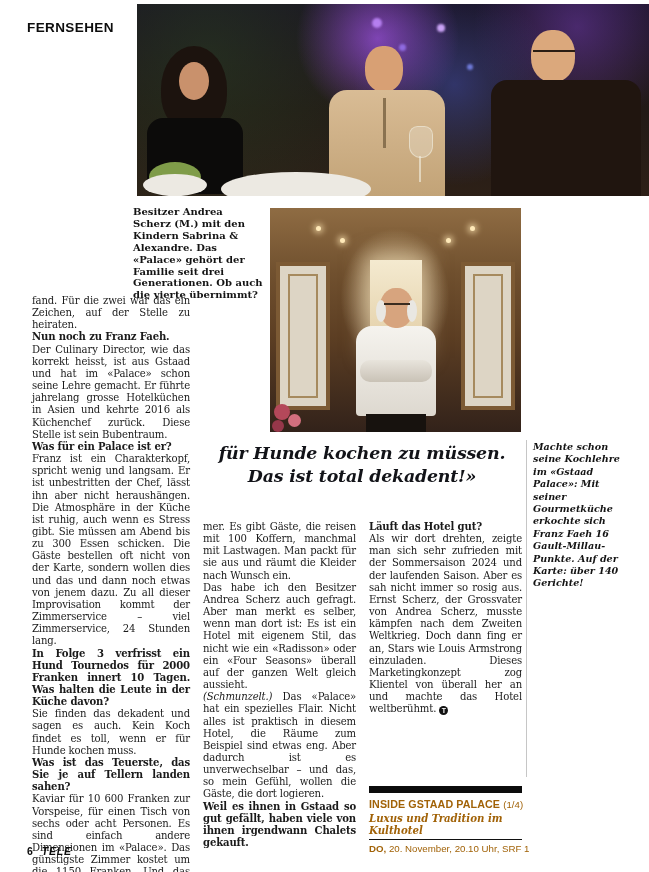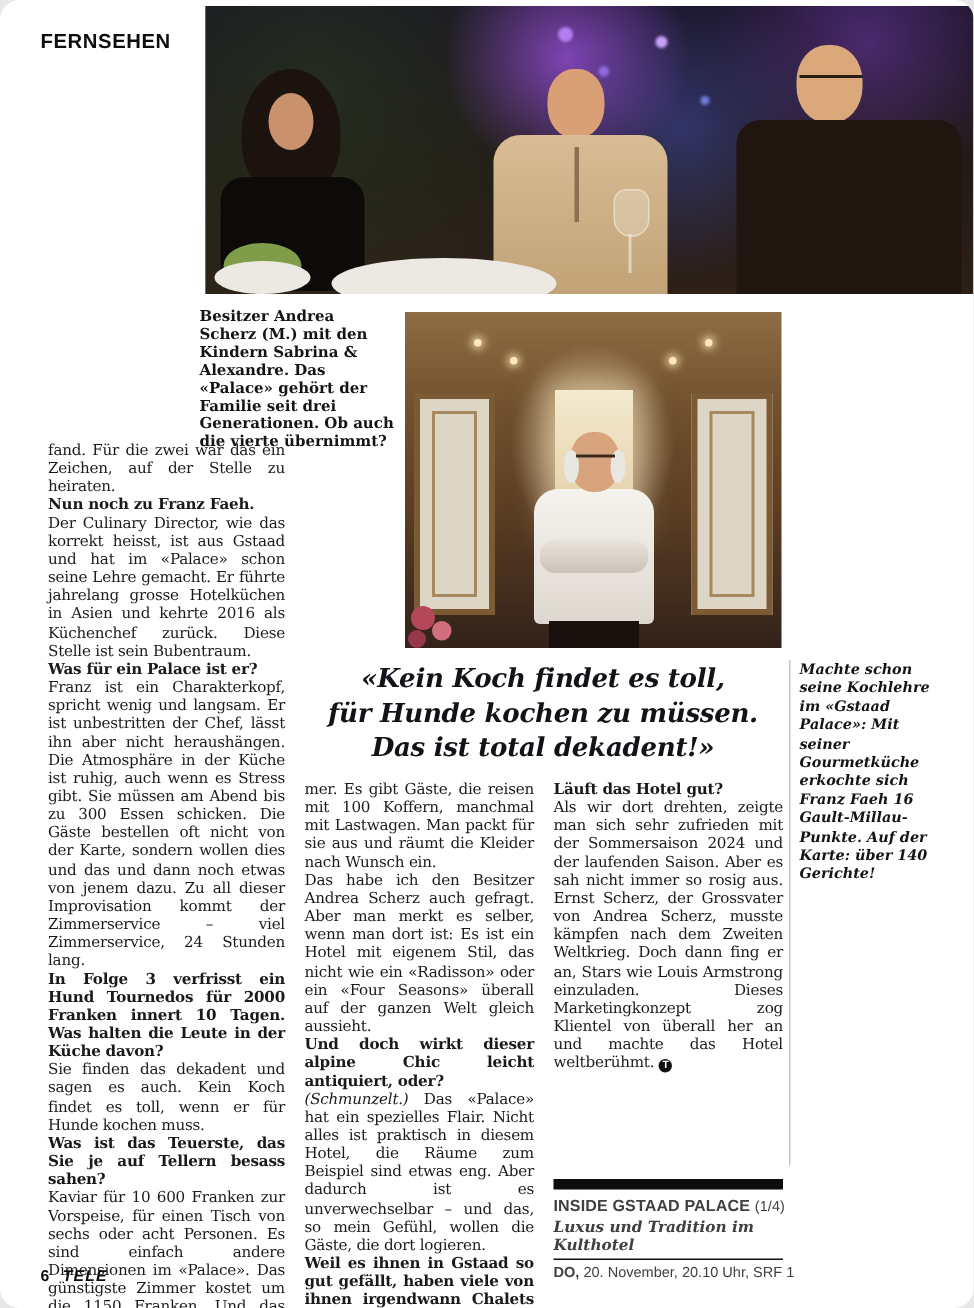--- a/index.html
+++ b/index.html
@@ -1,19 +1,19 @@
 <!DOCTYPE html>
 <html><head>
 <meta charset="utf-8">
 <style>
   html,body { margin:0; padding:0; background:#e8e8e8; }
   .page {
     position:relative; width:649px; height:872px; margin:0 auto;
     background:#ffffff; overflow:hidden;
-    font-family:"DejaVu Serif", serif; color:#161616;border-radius:13px;
+    font-family:"DejaVu Serif", serif; color:#161616;
   }
 
   
   .section-label {
     position:absolute; left:27px; top:20px;
     font-family:"Liberation Sans", sans-serif; font-weight:bold;
     font-size:13.5px; letter-spacing:0.4px; color:#0d0d0d;
   }
   .footer {
     position:absolute; left:27px; top:845px;
@@ -101,21 +101,21 @@
   .col2 { left:203px; top:521px; width:153px; }
   .col3 { left:369px; top:521px; width:153px; }
   .endmark {
     display:inline-block; width:9px; height:9px; border-radius:50%;
     background:#111; color:#fff; font-family:"Liberation Sans", sans-serif;
     font-weight:bold; font-style:normal; font-size:7px; line-height:9.5px; text-align:center;
     vertical-align:-1px;
   }
 
   
-  .infobox { position:absolute; left:369px; top:786px; width:153px; font-family:"Liberation Sans", sans-serif; color:#404040; }
+  .infobox { position:absolute; left:369px; top:786px; width:153px; font-family:"Liberation Sans", sans-serif; color:#a16207; }
   .infobox .bar { height:7px; background:#0c0c0c; margin-bottom:5px; }
   .infobox .title-row { font-weight:bold; font-size:10.7px; letter-spacing:0.1px; white-space:nowrap; }
   .infobox .ep { font-weight:normal; font-size:9.6px; }
   .infobox .subtitle {
     font-family:"DejaVu Serif", serif; font-weight:bold; font-style:italic;
     font-size:10.2px; margin-top:2px; padding-bottom:3px; border-bottom:1.5px solid #111;
   }
   .infobox .schedule { font-size:9.7px; margin-top:3px; white-space:nowrap; }
   .infobox .day { font-weight:bold; }
 </style>
@@ -182,35 +182,33 @@
   </div>
 
   <div class="col col1">
     <p class="body">fand. Für die zwei war das ein Zeichen, auf der Stelle zu heiraten.</p>
     <p class="q">Nun noch zu Franz Faeh.</p>
     <p class="body">Der Culinary Director, wie das korrekt heisst, ist aus Gstaad und hat im «Palace» schon seine Lehre gemacht. Er führte jahrelang grosse Hotelküchen in Asien und kehrte 2016 als Küchenchef zurück. Diese Stelle ist sein Bubentraum.</p>
     <p class="q">Was für ein Palace ist er?</p>
     <p class="body">Franz ist ein Charakterkopf, spricht wenig und langsam. Er ist unbestritten der Chef, lässt ihn aber nicht heraushängen. Die Atmosphäre in der Küche ist ruhig, auch wenn es Stress gibt. Sie müssen am Abend bis zu 300 Essen schicken. Die Gäste bestellen oft nicht von der Karte, sondern wollen dies und das und dann noch etwas von jenem dazu. Zu all dieser Improvisation kommt der Zimmerservice – viel Zimmerservice, 24 Stunden lang.</p>
     <p class="q">In Folge 3 verfrisst ein Hund Tournedos für 2000 Franken innert 10 Tagen. Was halten die Leute in der Küche davon?</p>
     <p class="body">Sie finden das dekadent und sagen es auch. Kein Koch findet es toll, wenn er für Hunde kochen muss.</p>
-    <p class="q">Was ist das Teuerste, das Sie je auf Tellern besass sahen?</p>
+    <p class="q">Was ist das Teuerste, das Sie je auf Tellern landen sahen?</p>
     <p class="body">Kaviar für 10 600 Franken zur Vorspeise, für einen Tisch von sechs oder acht Personen. Es sind einfach andere Dimensionen im «Palace». Das günstigste Zimmer kostet um die 1150 Franken. Und das Penthouse 16 000!</p>
 
   </div>
 
   <div class="pullquote">
-    <div>«Kein Koch findet es toll,</div>
     <div>für Hunde kochen zu müssen.</div>
     <div>Das ist total dekadent!»</div>
   </div>
 
   <div class="col col2">
     <p class="body">mer. Es gibt Gäste, die reisen mit 100 Koffern, manchmal mit Lastwagen. Man packt für sie aus und räumt die Kleider nach Wunsch ein.</p>
     <p class="body">Das habe ich den Besitzer Andrea Scherz auch gefragt. Aber man merkt es selber, wenn man dort ist: Es ist ein Hotel mit eigenem Stil, das nicht wie ein «Radisson» oder ein «Four Seasons» überall auf der ganzen Welt gleich aussieht.</p>
-    <p class="q">Und doch wirkt dieser alpine Chic leicht antiquiert, oder?</p>
     <p class="body"><span class="ital">(Schmunzelt.)</span><span> Das «Palace» hat ein spezielles Flair. Nicht alles ist praktisch in diesem Hotel, die Räume zum Beispiel sind etwas eng. Aber dadurch ist es unverwechselbar – und das, so mein Gefühl, wollen die Gäste, die dort logieren.</span></p>
     <p class="q">Weil es ihnen in Gstaad so gut gefällt, haben viele von ihnen irgendwann Chalets gekauft.</p>
   </div>
 
   <div class="col col3">
     <p class="q">Läuft das Hotel gut?</p>
     <p class="body"><span>Als wir dort drehten, zeigte man sich sehr zufrieden mit der Sommersaison 2024 und der laufenden Saison. Aber es sah nicht immer so rosig aus. Ernst Scherz, der Grossvater von Andrea Scherz, musste kämpfen nach dem Zweiten Weltkrieg. Doch dann fing er an, Stars wie Louis Armstrong einzuladen. Dieses Marketingkonzept zog Klientel von überall her an und machte das Hotel weltberühmt.</span> <span class="endmark">T</span></p>
   </div>
 
   <div class="vrule"></div>

